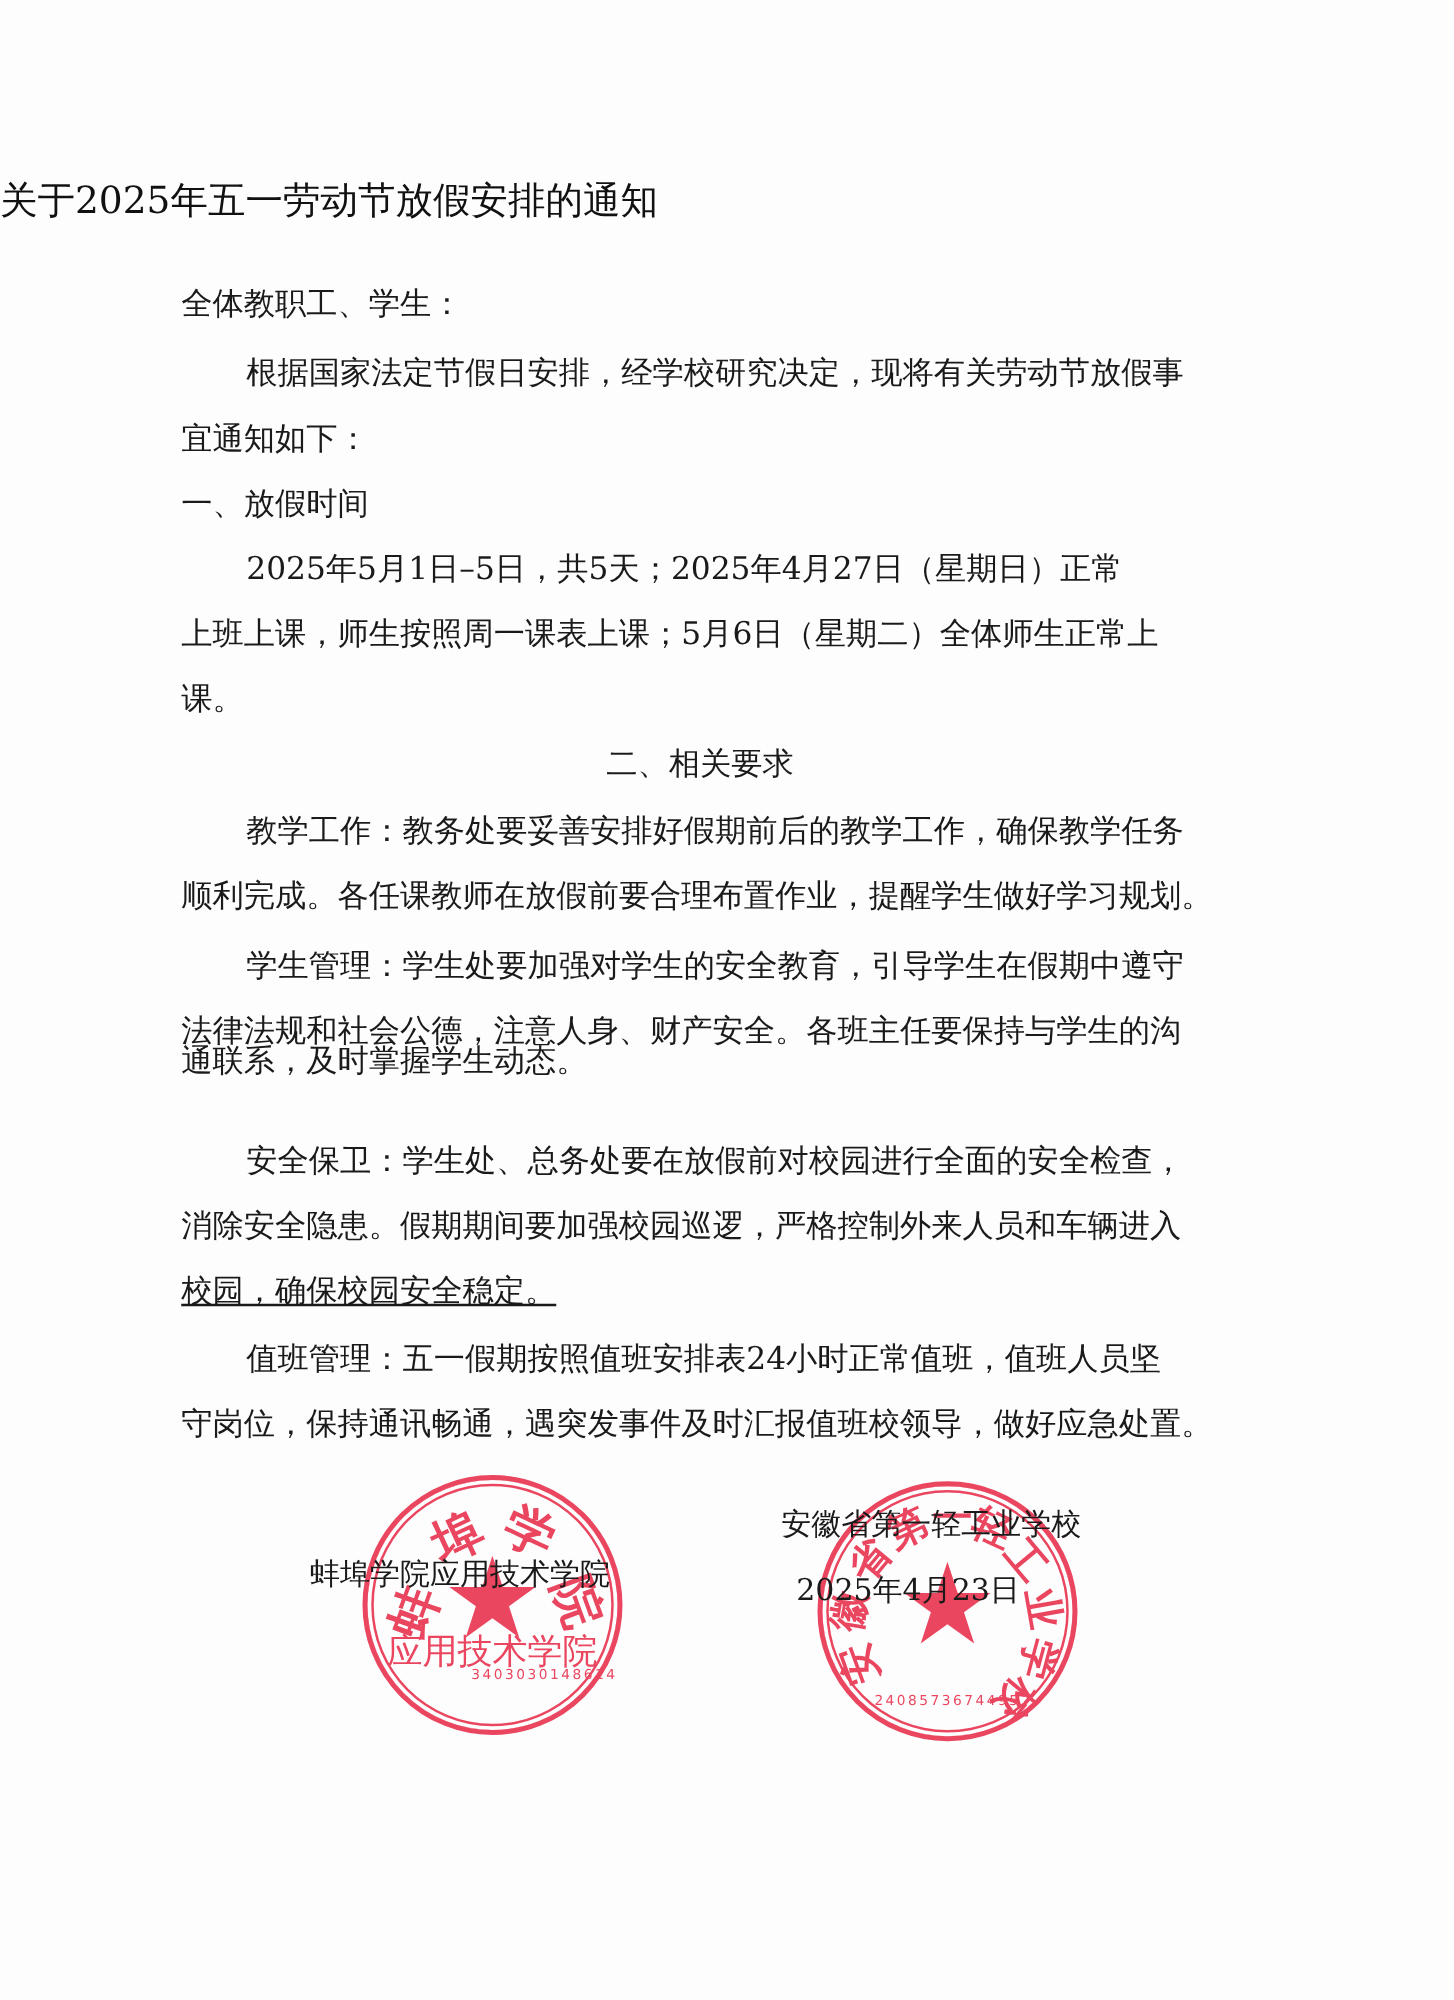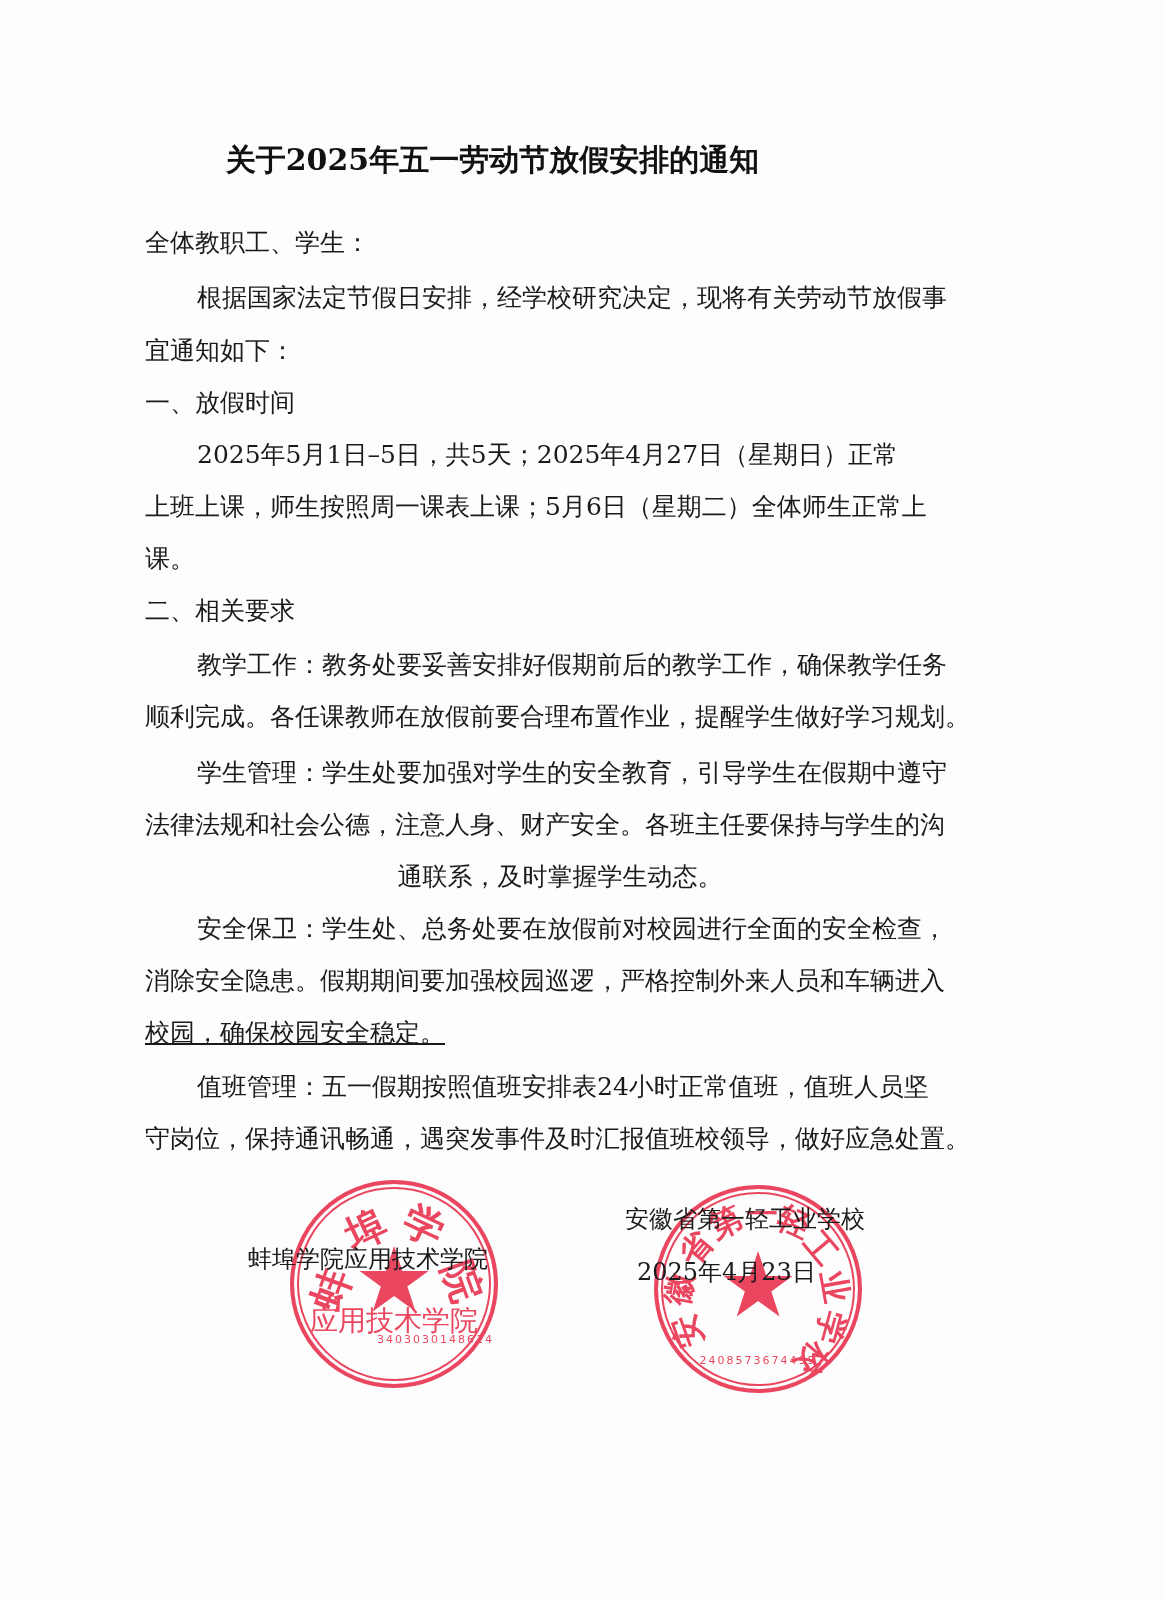--- a/index.html
+++ b/index.html
@@ -7,21 +7,21 @@
     width: 1163px; height: 1600px;
     background: #fdfdfd;
     position: relative;
     overflow: hidden;
     font-family: "DejaVu Serif", "Liberation Serif", serif;
     color: #1a1a1a;
   }
   .page { position: absolute; left: 0; top: 0; width: 1163px; height: 1600px; }
   .title {
     position: absolute; left: 0; width: 985px; top: 140px;
-    text-align: center; font-size: 30px; font-weight: bold; letter-spacing: 0px;
+    text-align: left; font-size: 30px; font-weight: normal; letter-spacing: 0px;
     color: #111;
   }
   .line {
     position: absolute; left: 145px; width: 830px;
     font-size: 25px; line-height: 34px; white-space: nowrap; color: #1a1a1a;
   }
   .indent { left: 197px; }
   .sig {
     position: absolute; font-size: 24px; white-space: nowrap; color: #1a1a1a; z-index: 3;
   }
@@ -58,28 +58,28 @@
   <div class="line indent" style="top:281px; width:775px;">根据国家法定节假日安排，经学校研究决定，现将有关劳动节放假事</div>
 
   <div class="line" style="top:226px;">全体教职工、学生：</div>
   <div class="line" style="top:334px;">宜通知如下：</div>
 
   <div class="line" style="top:386px;">一、放假时间</div>
   <div class="line indent" style="top:438px;">2025年5月1日–5日，共5天；2025年4月27日（星期日）正常</div>
   <div class="line" style="top:490px;">上班上课，师生按照周一课表上课；5月6日（星期二）全体师生正常上</div>
   <div class="line" style="top:542px;">课。</div>
 
-  <div class="line" style="top:594px;">二、相关要求</div>
+  <div class="line" style="top:594px;text-align:center;">二、相关要求</div>
 
   <div class="line indent" style="top:648px;">教学工作：教务处要妥善安排好假期前后的教学工作，确保教学任务</div>
   <div class="line" style="top:700px;">顺利完成。各任课教师在放假前要合理布置作业，提醒学生做好学习规划。</div>
 
   <div class="line indent" style="top:756px;">学生管理：学生处要加强对学生的安全教育，引导学生在假期中遵守</div>
   <div class="line" style="top:808px;">法律法规和社会公德，注意人身、财产安全。各班主任要保持与学生的沟</div>
-  <div class="line" style="top:860px;text-align:center;">通联系，及时掌握学生动态。</div>
+  <div class="line" style="top:832px;">通联系，及时掌握学生动态。</div>
 
   <div class="line indent" style="top:912px;">安全保卫：学生处、总务处要在放假前对校园进行全面的安全检查，</div>
   <div class="line" style="top:964px;">消除安全隐患。假期期间要加强校园巡逻，严格控制外来人员和车辆进入</div>
   <div class="line" style="top:1016px;text-decoration:underline;">校园，确保校园安全稳定。</div>
 
   <div class="line indent" style="top:1070px;">值班管理：五一假期按照值班安排表24小时正常值班，值班人员坚</div>
   <div class="line" style="top:1122px;">守岗位，保持通讯畅通，遇突发事件及时汇报值班校领导，做好应急处置。</div>
 
   <div class="seal" style="left:290px; top:1180px; width:200px; height:200px;">
     <span class="arc-char" style="left:18px; top:78px; transform:rotate(-70deg);">蚌</span>

